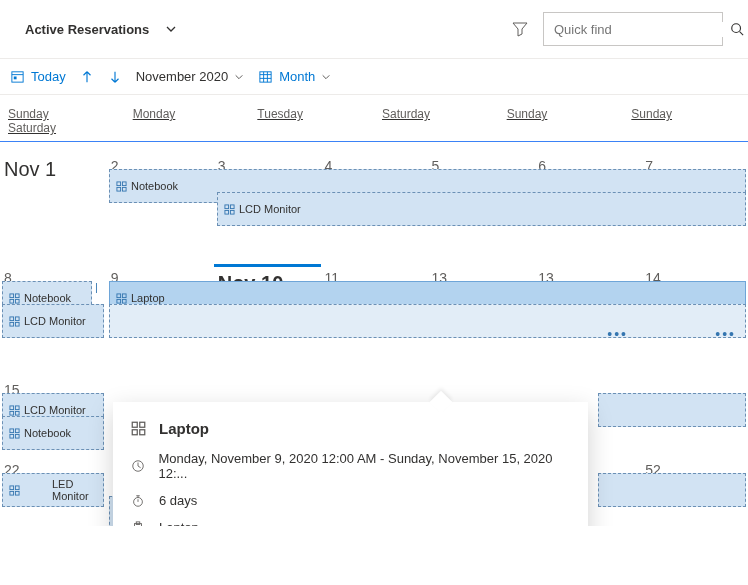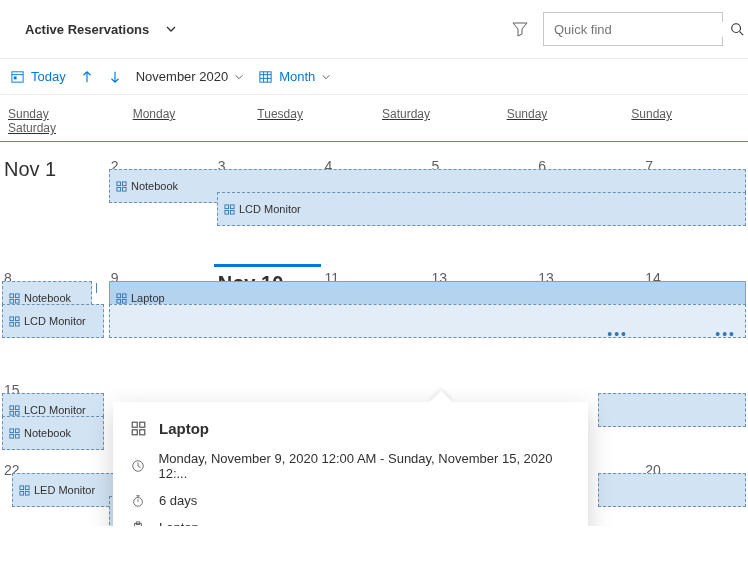--- a/index.html
+++ b/index.html
@@ -286,24 +286,24 @@
   <div class="row sh">
     <div class="cell">
         <div class="dnum">22</div>
       </div>
     <div class="cell"></div>
     <div class="cell"></div>
     <div class="cell"></div>
     <div class="cell"></div>
     <div class="cell"></div>
     <div class="cell">
-        <div class="dnum">20</div>
-      </div>
-
-    <div class="ev dash" style="left:12px; width:102px; top:27px;">
+        <div class="dnum">52</div>
+      </div>
+
+    <div class="ev dash" style="left:2px; width:102px; top:27px;gap:28px;">
       <span class="bi">
           <svg width="11" height="11" viewBox="0 0 12 12">
             <rect x="1" y="1" width="4" height="4" stroke="#3576b0" fill="none"></rect>
             <rect x="7" y="1" width="4" height="4" stroke="#3576b0" fill="none"></rect>
             <rect x="1" y="7" width="4" height="4" stroke="#3576b0" fill="none"></rect>
             <rect x="7" y="7" width="4" height="4" stroke="#3576b0" fill="none"></rect>
           </svg>
         </span>
       <span>LED Monitor</span>
     </div>

